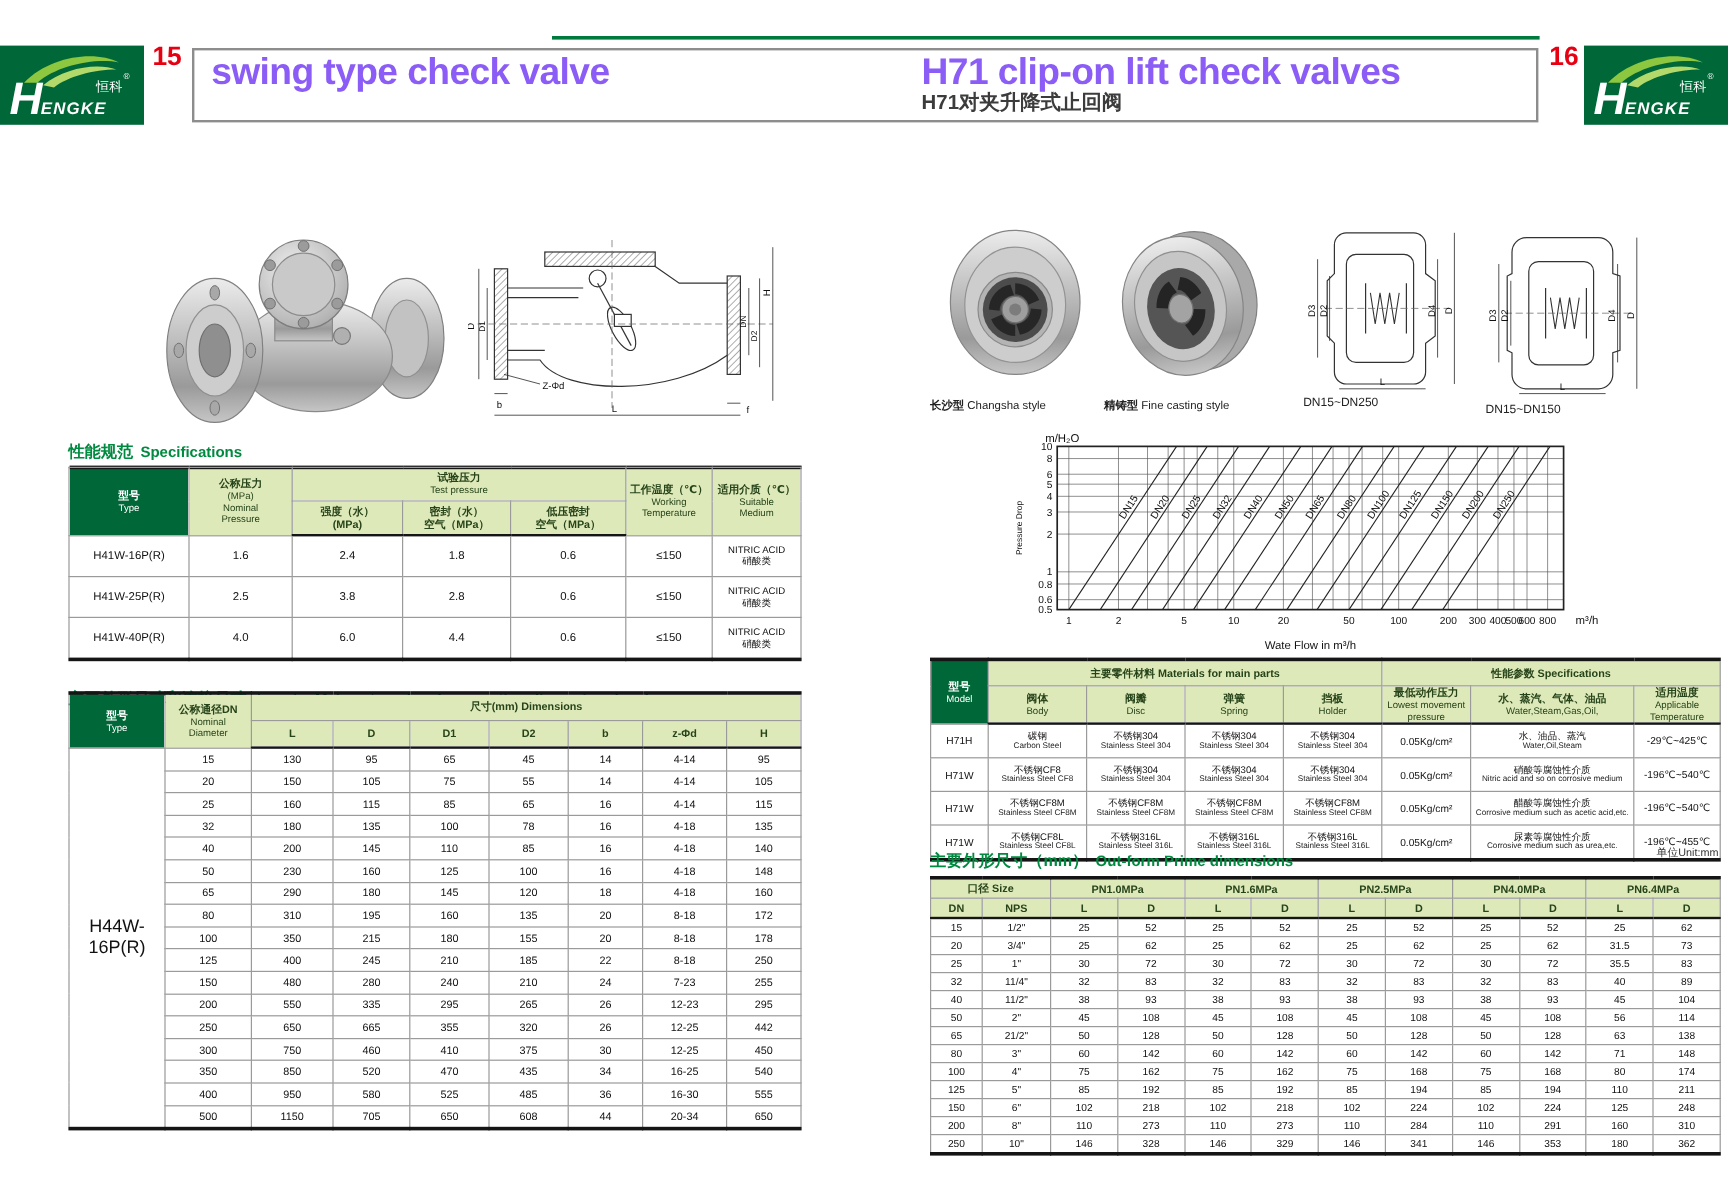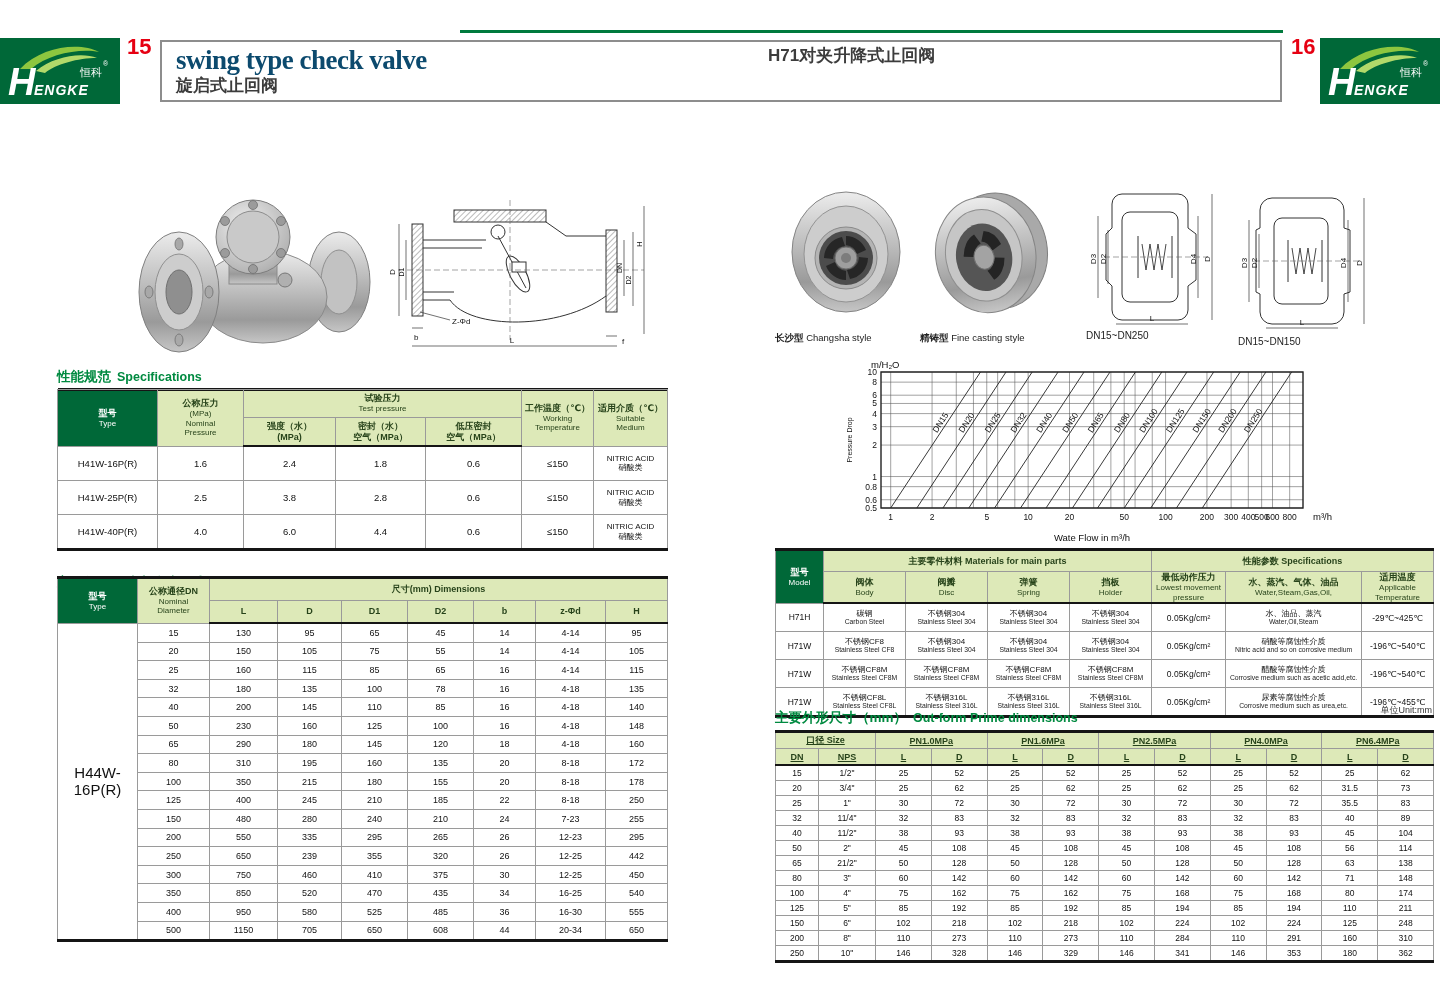--- a/index.html
+++ b/index.html
@@ -9,21 +9,21 @@
   
   .toprule{position:absolute;left:460px;top:30px;width:823px;height:3px;background:#007a3d;}
   .logo{position:absolute;top:38px;width:120px;height:66px;background:#006838;}
   .logo-left{left:0;}
   .logo-right{left:1320px;}
   .pagenum{position:absolute;top:34px;font-size:22px;font-weight:bold;color:#e60012;}
   .pn-left{left:127px;}
   .pn-right{left:1291px;}
   .titlebox{position:absolute;left:160px;top:40px;width:1122px;height:62px;background:#fff;border:2px solid #8d8d8d;box-sizing:border-box;}
   .ptitle{position:absolute;top:45px;}
-  .ptitle .t-en{font-size:27px;font-weight:bold;color:#0c4a6e;letter-spacing:-0.5px;line-height:30px;font-family:Liberation Serif, serif;}
+  .ptitle .t-en{font-size:31px;font-weight:bold;color:#8b5cf6;letter-spacing:-0.5px;line-height:30px;}
   .ptitle .t-cn{font-size:17px;font-weight:bold;color:#3c3c3c;line-height:22px;}
   .pt-left{left:176px;}
   .pt-right{left:768px;}
 
   
   .sect{position:absolute;font-weight:bold;color:#008a40;font-size:13.5px;white-space:nowrap;}
   .sect .en{font-size:12.5px;margin-left:6px;}
   .unitnote{position:absolute;font-size:9px;color:#333;}
 
   
@@ -46,21 +46,21 @@
   .spec td{height:33px;font-size:9.5px;}
   .spec thead th{height:27px;}
   .dim td{height:17.6px;font-size:9px;}
   .dim thead th{height:21px;}
   .dim .type-cell{font-size:15px;}
   .mat td{height:27px;font-size:8.5px;}
   .mat thead tr:first-child th{height:20px;}
   .mat thead tr:last-child th{height:30px;text-align:center;}
   .outform td{height:14px;font-size:8.5px;}
   .outform thead th{height:15px;font-size:8.5px;}
-  .outform thead .cnen{font-size:9px;font-weight:bold;color:#27431a;text-decoration:underline;}
+  .outform thead .cnen{font-size:9px;font-weight:bold;color:#27431a;}
 
   svg text{font-family:"Liberation Sans","DejaVu Sans",sans-serif;}
   .absimg{position:absolute;}
 </style>
 </head>
 <body>
 
 <div class="sheet">
 
   <div class="toprule"></div>
@@ -73,23 +73,23 @@
       <text x="34" y="57" font-size="14" font-style="italic" font-weight="bold" fill="#fff" letter-spacing="1">ENGKE</text>
       <text x="80" y="38" font-size="11" fill="#fff">恒科</text>
       <text x="103" y="28" font-size="7" fill="#fff">®</text>
     </svg>
   </div>
   <div class="pagenum pn-left">15</div>
 
   <div class="titlebox"></div>
   <div class="ptitle pt-left">
     <div class="t-en">swing type check valve</div>
-    <div class="t-cn">旋启式止回阀</div>
   </div>
   <div class="ptitle pt-right">
+    <div class="t-en">H71 clip-on lift check valves</div>
     <div class="t-cn">H71对夹升降式止回阀</div>
   </div>
 
   <div class="pagenum pn-right">16</div>
 
   <div class="logo logo-right">
     <svg viewBox="0 0 120 66" width="120" height="66">
       <path d="M20,31 C42,8 80,4 99,14 C80,10 48,16 31,31 Z" fill="#8dc63f"></path>
       <path d="M36,33 C54,18 82,14 97,20 C78,20 56,26 45,35 Z" fill="#b2d96a"></path>
       <text x="8" y="57" font-size="38" font-style="italic" font-weight="bold" fill="#fff">H</text>
@@ -455,21 +455,21 @@
             <td>335</td>
             <td>295</td>
             <td>265</td>
             <td>26</td>
             <td>12-23</td>
             <td>295</td>
           </tr>
           <tr>
             <td>250</td>
             <td>650</td>
-            <td>239</td>
+            <td>665</td>
             <td>355</td>
             <td>320</td>
             <td>26</td>
             <td>12-25</td>
             <td>442</td>
           </tr>
           <tr>
             <td>300</td>
             <td>750</td>
             <td>460</td>

